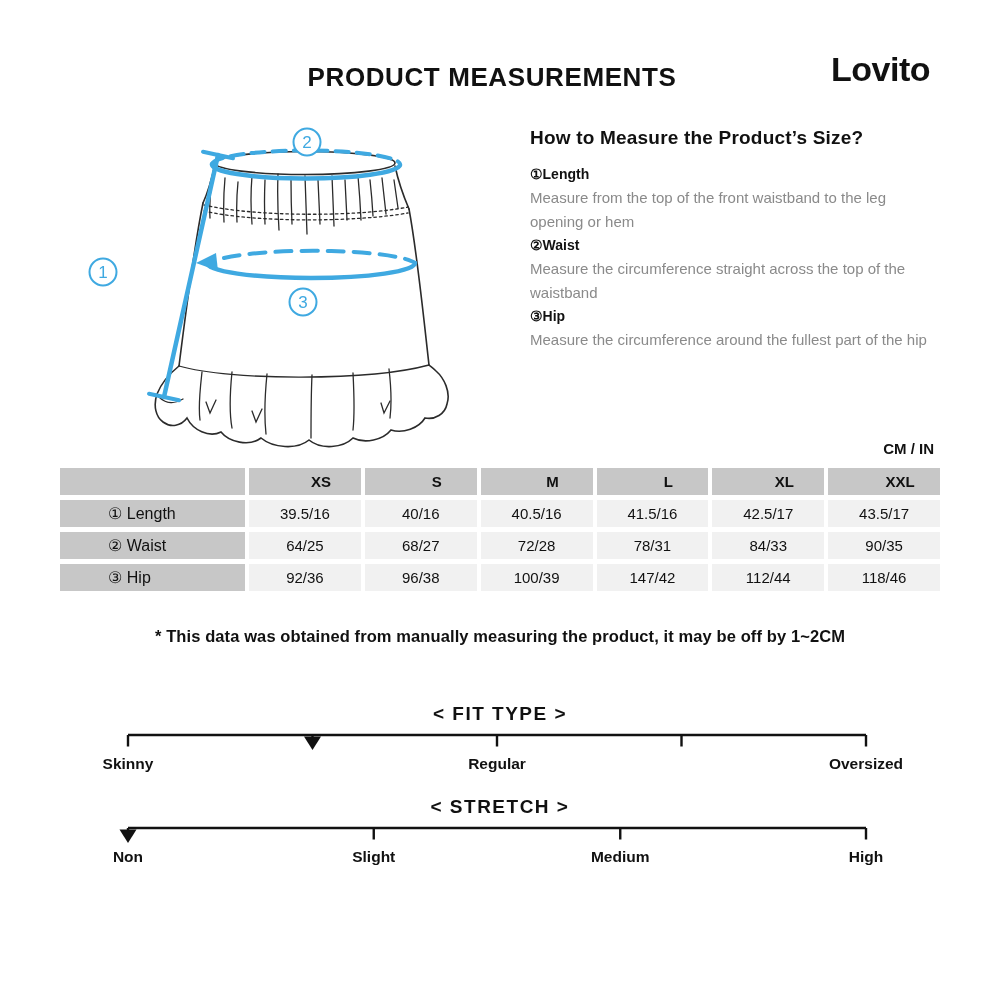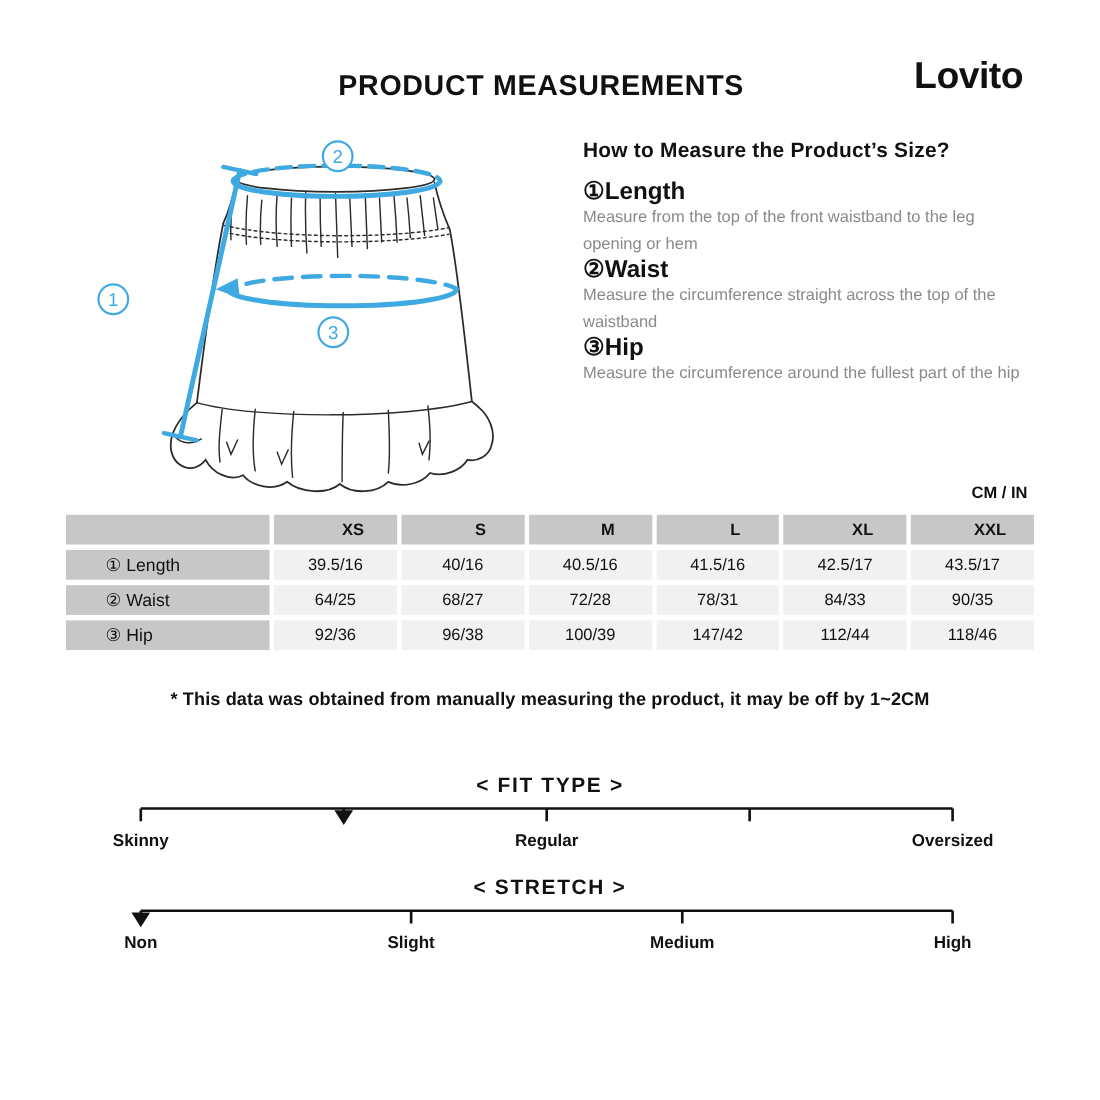--- a/index.html
+++ b/index.html
@@ -14,32 +14,32 @@
     font-family:"Liberation Sans", sans-serif;color:var(--ink);}
   .abs{position:absolute;}
   #page{position:relative;width:1000px;height:1000px;overflow:hidden;background:#fff;}
 
   .page-title{top:62px;left:0;width:984px;text-align:center;
     font-size:26px;font-weight:bold;letter-spacing:0.6px;}
   .brand{top:50px;right:70px;font-size:34px;font-weight:bold;letter-spacing:-0.5px;}
 
   .howto{left:530px;top:127px;width:400px;}
   .howto h2{font-size:19px;font-weight:bold;margin:0 0 13px 0;letter-spacing:0.2px;}
-  .ht-head{font-size:22px;font-weight:bold;line-height:24px;}
+  .ht-head{font-size:14px;font-weight:bold;line-height:24px;}
   .ht-desc{font-size:15px;color:var(--muted);line-height:23.5px;font-weight:normal;}
 
   .units{top:440px;right:66px;font-size:15px;font-weight:bold;}
 
   .size-table{left:60px;top:468px;width:880px;display:grid;
     grid-template-columns:185px repeat(6,1fr);gap:5px 4px;}
   .cell{height:27px;display:flex;align-items:center;justify-content:center;
     font-size:15px;}
   .cell.hdr{background:var(--hdr-bg);font-weight:bold;padding-left:32px;}
   .cell.rowlabel{background:var(--hdr-bg);font-size:16px;font-weight:normal;
-    justify-content:flex-start;padding-left:36px;}
+    justify-content:flex-start;padding-left:48px;}
   .cell.val{background:var(--cell-bg);font-weight:normal;}
 
   .disclaimer{top:627px;left:0;width:1000px;text-align:center;
     font-size:16.5px;font-weight:bold;letter-spacing:0.1px;}
 
   svg text{font-family:"Liberation Sans", sans-serif;}
   .sc-title{font-size:19px;font-weight:bold;letter-spacing:1.5px;fill:var(--ink);}
   .sc-label{font-size:15.5px;font-weight:bold;fill:var(--ink);}
   .sc-line{stroke:var(--ink);stroke-width:2.4;fill:none;}
   .sc-marker{fill:var(--ink);}

